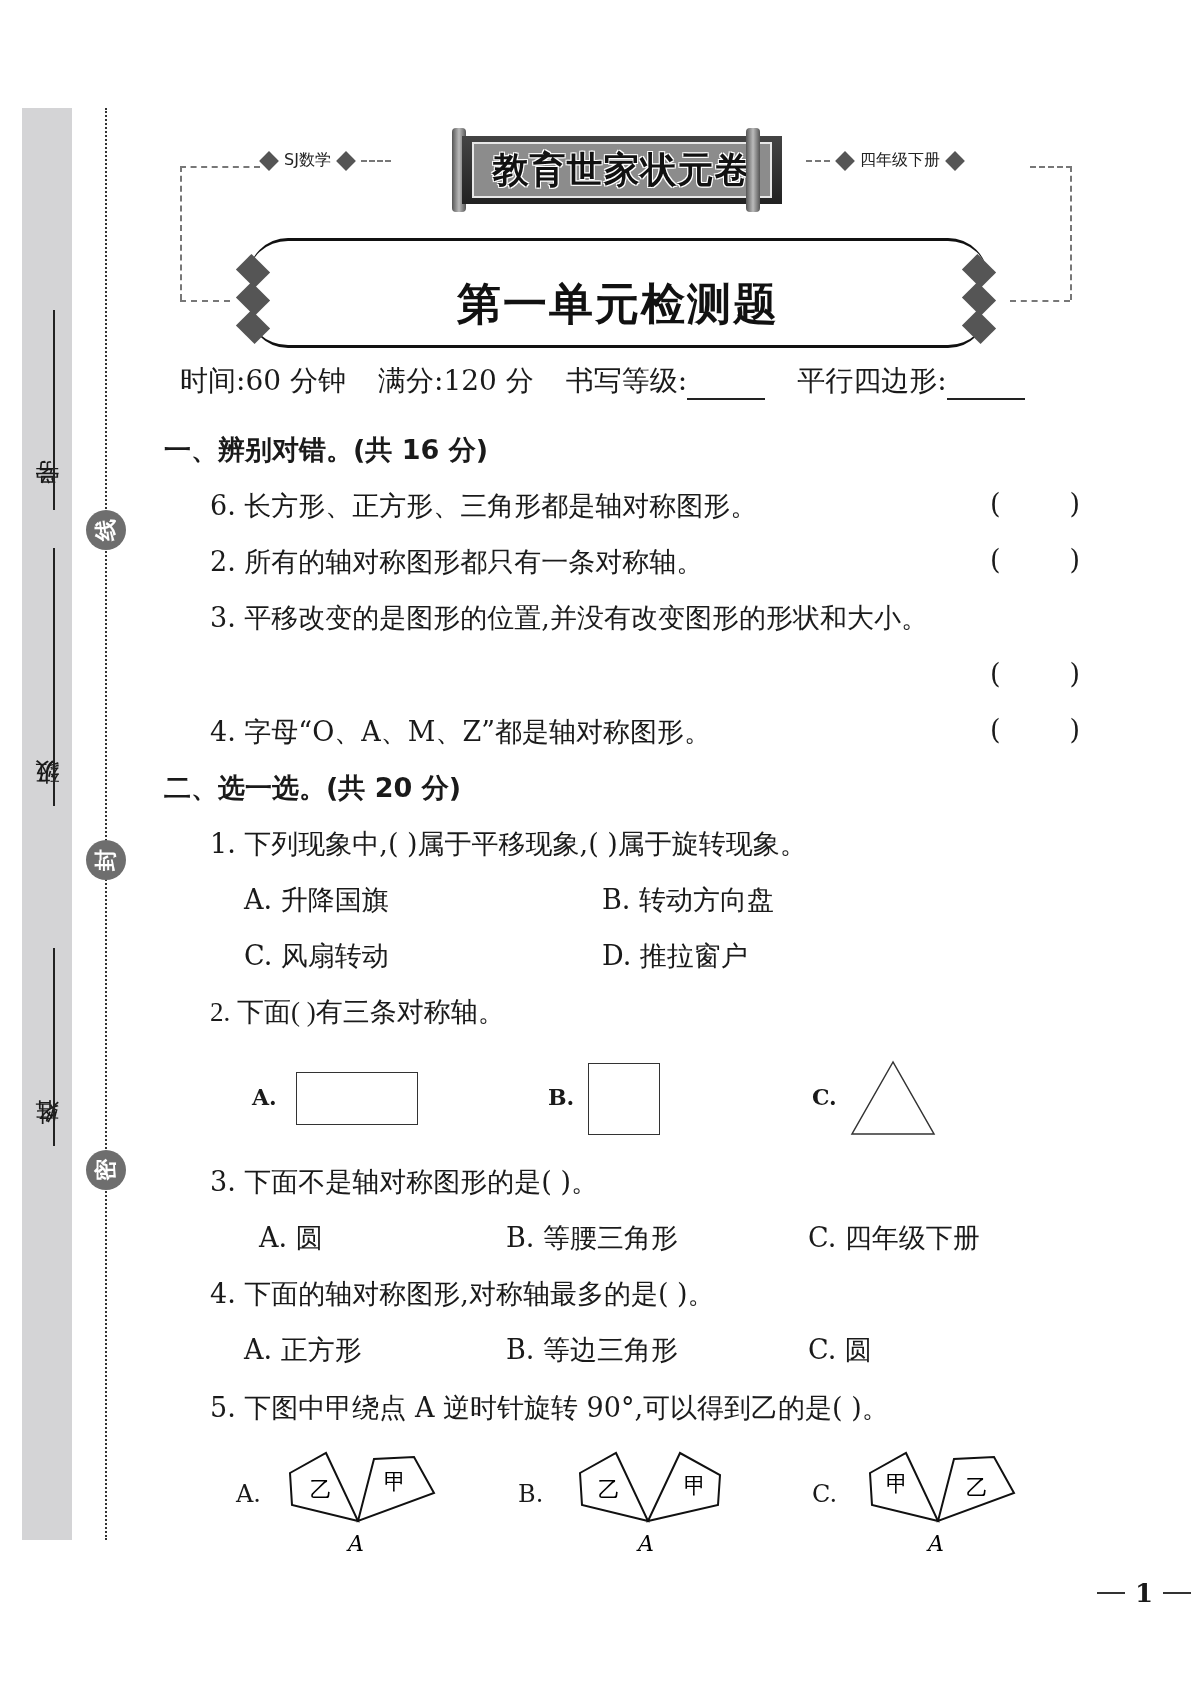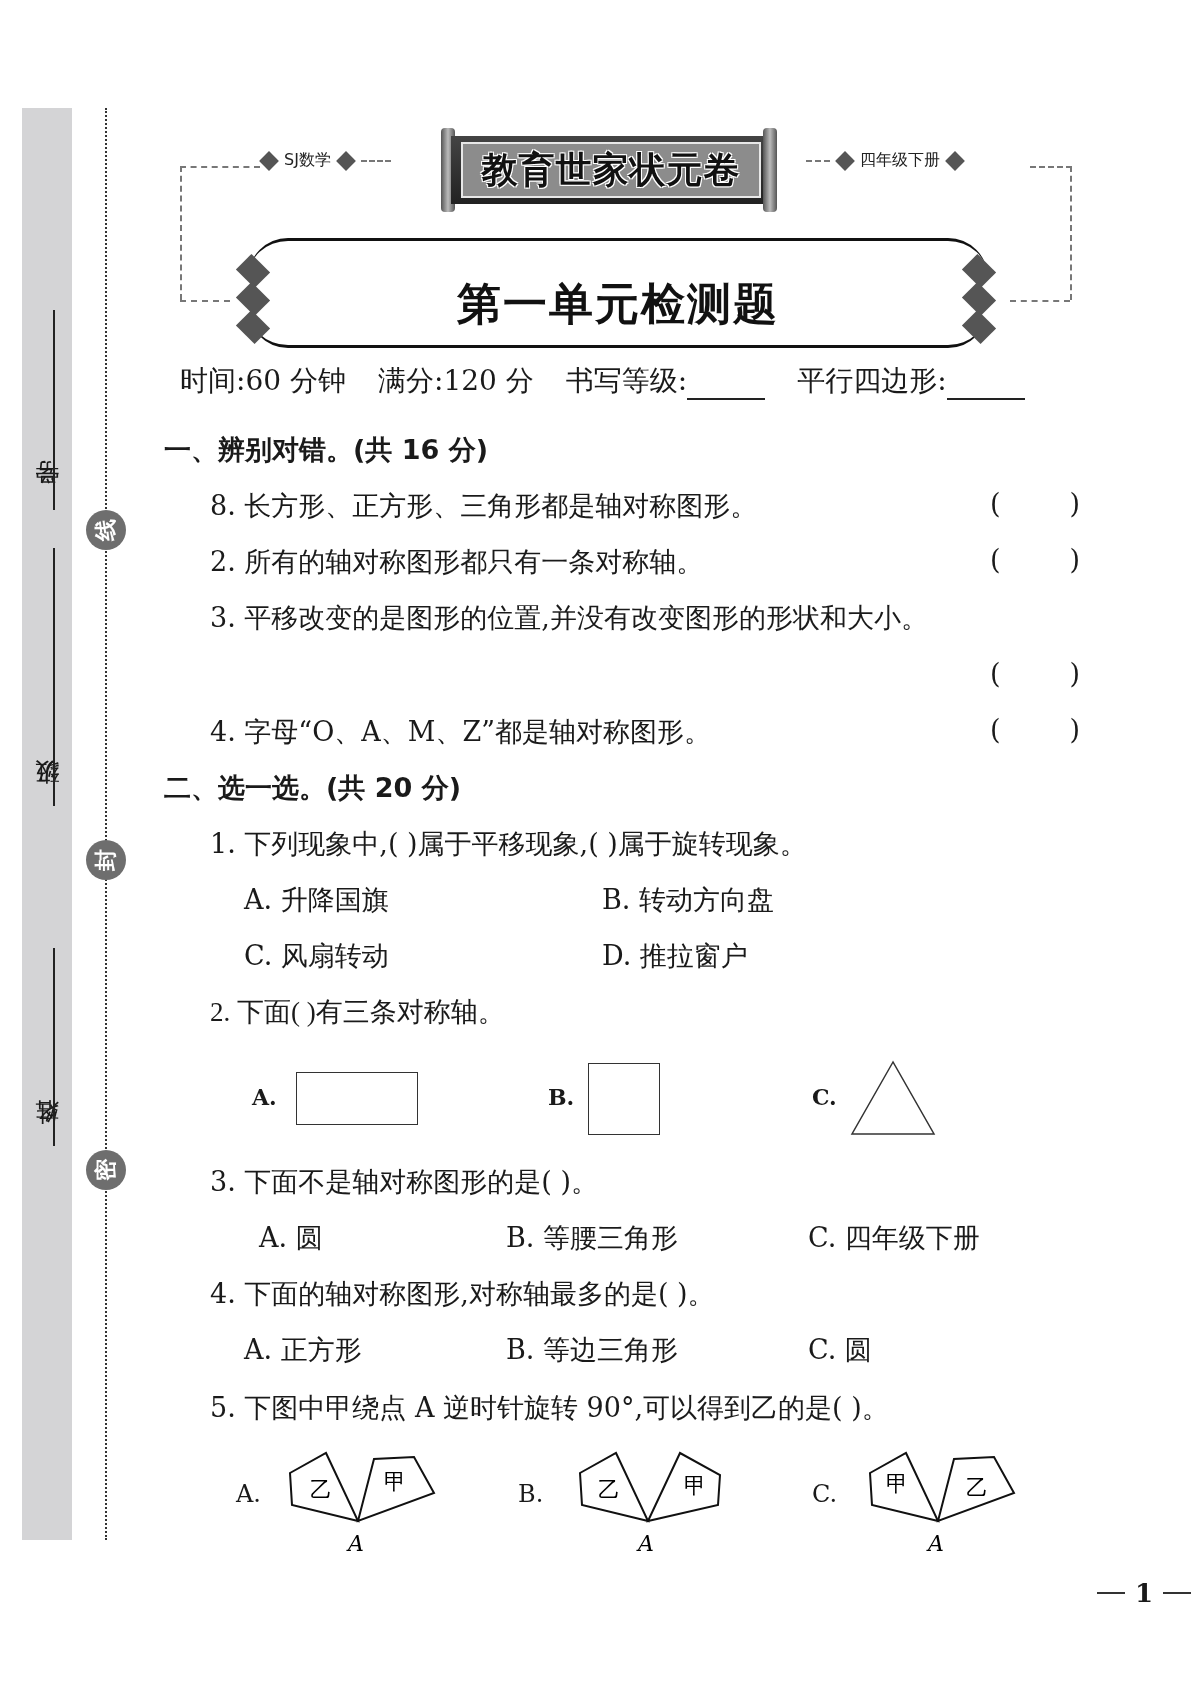--- a/index.html
+++ b/index.html
@@ -15,21 +15,21 @@
     .cut-line { position: absolute; left: 105px; top: 108px; height: 1432px; border-left: 2px dotted #333; }
     .seal { position: absolute; left: 86px; width: 40px; height: 40px; border-radius: 50%; background: #6e6e6e; color: #fff; font-family: "DejaVu Sans", sans-serif; font-weight: bold; font-size: 22px; display: flex; align-items: center; justify-content: center; transform: rotate(-90deg); }
 
     
     .hdr-side { position: absolute; top: 150px; font-family: "DejaVu Sans", sans-serif; font-size: 16px; display: flex; align-items: center; gap: 8px; color: #222; }
     .dia { width: 14px; height: 14px; background: #555; transform: rotate(45deg); display: inline-block; }
     .dash-h { border-top: 2px dashed #777; display: inline-block; }
     .frame-line { position: absolute; border-left: 2px dashed #777; }
     .frame-h { position: absolute; border-top: 2px dashed #777; }
 
-    .scroll { position: absolute; left: 441px; top: 128px; width: 336px; height: 84px; }
+    .scroll { position: absolute; left: 452px; top: 128px; width: 308px; height: 84px; }
     .scroll-rod { position: absolute; top: 0; width: 14px; height: 84px; background: linear-gradient(90deg,#555,#bbb,#555); border-radius: 4px; }
     .scroll-body { position: absolute; left: 10px; top: 8px; width: 320px; height: 68px; background: linear-gradient(180deg,#444,#222); padding: 6px 10px; }
     .scroll-inner { width: 100%; height: 100%; background: #8c8c8c; border: 2px solid #e8e8e8; display: flex; align-items: center; justify-content: center; font-family: "DejaVu Sans", sans-serif; font-size: 36px; font-weight: bold; color: #111; text-shadow: 1px 1px 0 #fff, -1px -1px 0 #fff, 1px -1px 0 #fff, -1px 1px 0 #fff; letter-spacing: 1px; }
 
     .title-box { position: absolute; left: 248px; top: 238px; width: 740px; height: 110px; border-top: 3px solid #111; border-bottom: 3px solid #111; border-radius: 40px; display: flex; align-items: center; justify-content: center; }
     .title-box::before, .title-box::after { content: ""; position: absolute; top: 20px; width: 20px; height: 70px; background: #fff; }
     .title-box::before { left: -2px; }
     .title-box::after { right: -2px; }
     .title-text { font-family: "DejaVu Serif", serif; font-weight: bold; font-size: 44px; color: #111; letter-spacing: 2px; position: relative; z-index: 1; margin-top: 22px; }
     .dia-stack { position: absolute; top: 258px; display: flex; flex-direction: column; gap: 2px; z-index: 2; }
@@ -114,21 +114,21 @@
 
 <div class="info">
   <span>时间:60 分钟</span>
   <span>满分:120 分</span>
   <span><span>书写等级:</span><span class="blank"></span></span>
   <span><span>平行四边形:</span><span class="blank"></span></span>
 </div>
 
 <div class="sec" style="top:432px;">一、辨别对错。(共 16 分)</div>
 
-<div class="q" style="top:488px;">8. 长方形、正方形、三角形都是轴对称图形。</div>
+<div class="q" style="top:488px;">6. 长方形、正方形、三角形都是轴对称图形。</div>
 <div class="paren" style="top:488px;">
     <span>(</span>
     <span>)</span>
   </div>
 
 <div class="q" style="top:544px;">2. 所有的轴对称图形都只有一条对称轴。</div>
 <div class="paren" style="top:544px;">
     <span>(</span>
     <span>)</span>
   </div>

